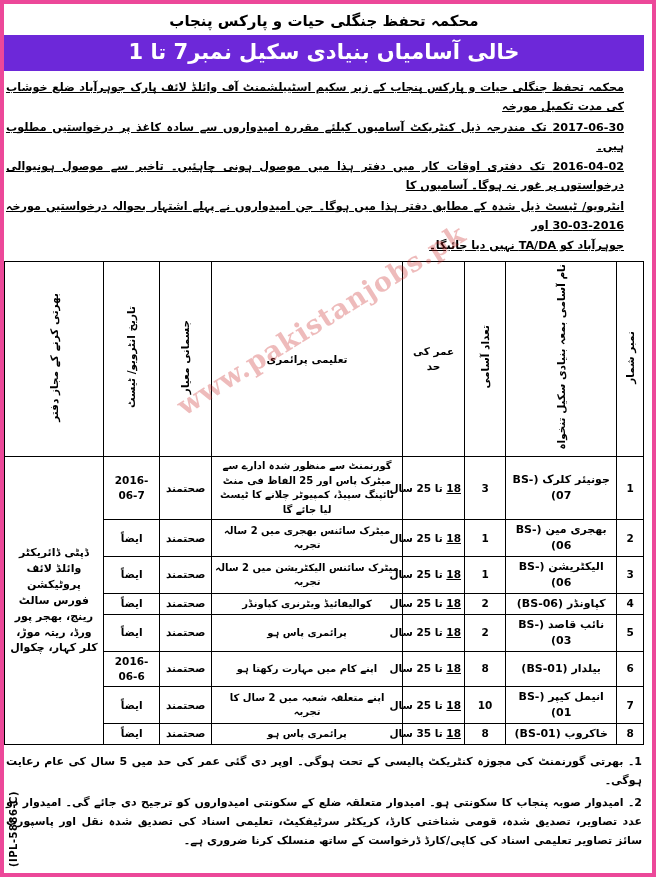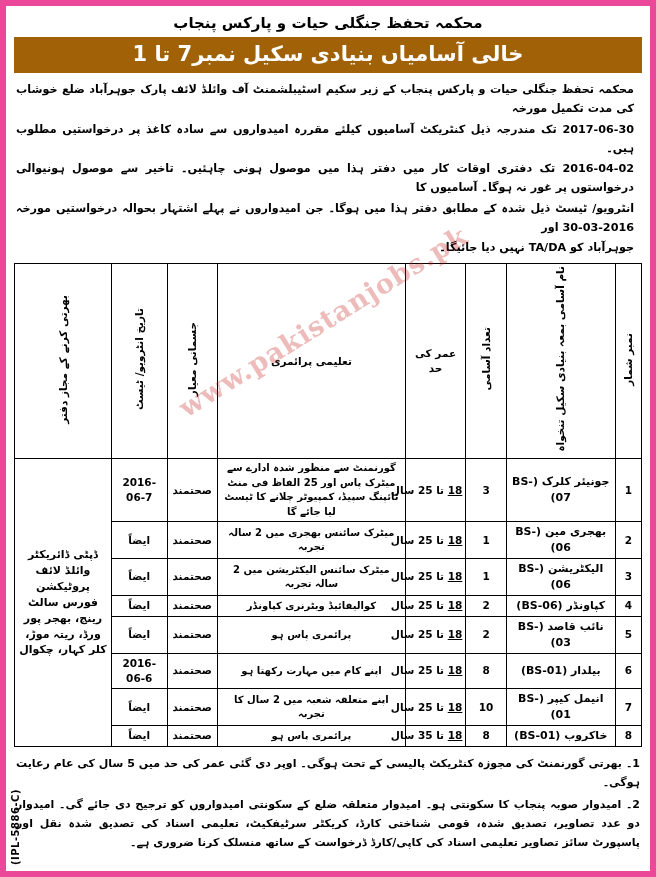--- a/index.html
+++ b/index.html
@@ -6,51 +6,52 @@
   body{
     width:656px;height:877px;
     background:#ffffff;
     font-family:"DejaVu Sans","Liberation Sans",sans-serif;
     color:#000;
     position:relative;
     overflow:hidden;
   }
   .page{
     position:absolute;inset:0;
-    border:6px solid #ec4899;
+    border:4px solid #ec4899;
     box-sizing:border-box;
-    padding:6px 8px 4px 8px;
+    padding:6px 8px 4px 0;
   }
 
   
   .dept{
     text-align:center;
     font-size:15px;
     font-weight:bold;
     letter-spacing:0px;
     margin:2px 0 5px 0;
     direction:rtl;
   }
   .title-bar{
-    background:#a16207;
+    background:#6d28d9;
     color:#fff;
     text-align:center;
     font-size:21px;
     font-weight:bold;
     padding:5px 0 7px 0;
     direction:rtl;
     letter-spacing:0.5px;
   }
   .intro{
     direction:rtl;
     text-align:justify;
     font-size:11.2px;
     line-height:1.72;
-    margin:7px 8px 6px 2px;
-    font-weight:bold;
+    margin:7px 20px 6px 2px;
+    font-weight:bold;
+    text-decoration:underline;
   }
   .intro p{margin:0 0 1px 0;}
 
   
   table.jobs{
     width:100%;
     border-collapse:collapse;
     table-layout:fixed;
     direction:rtl;
     font-size:10.5px;

